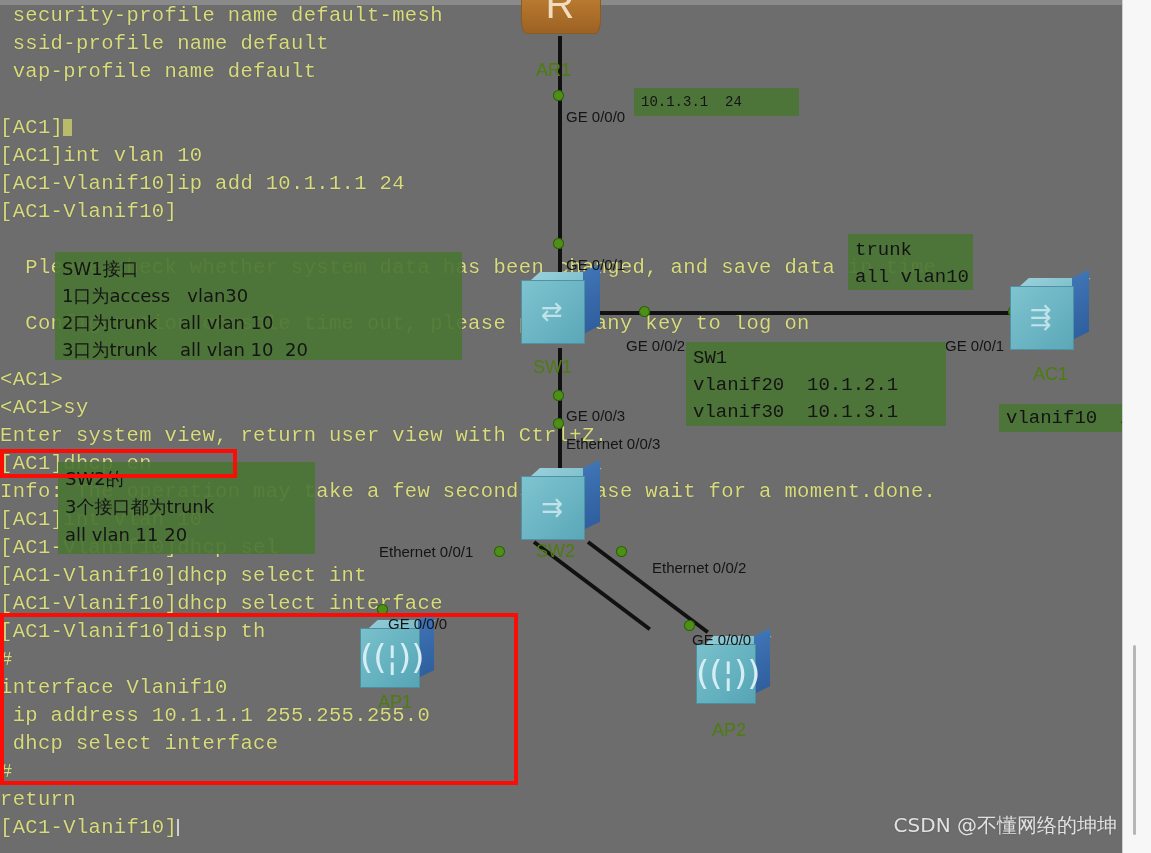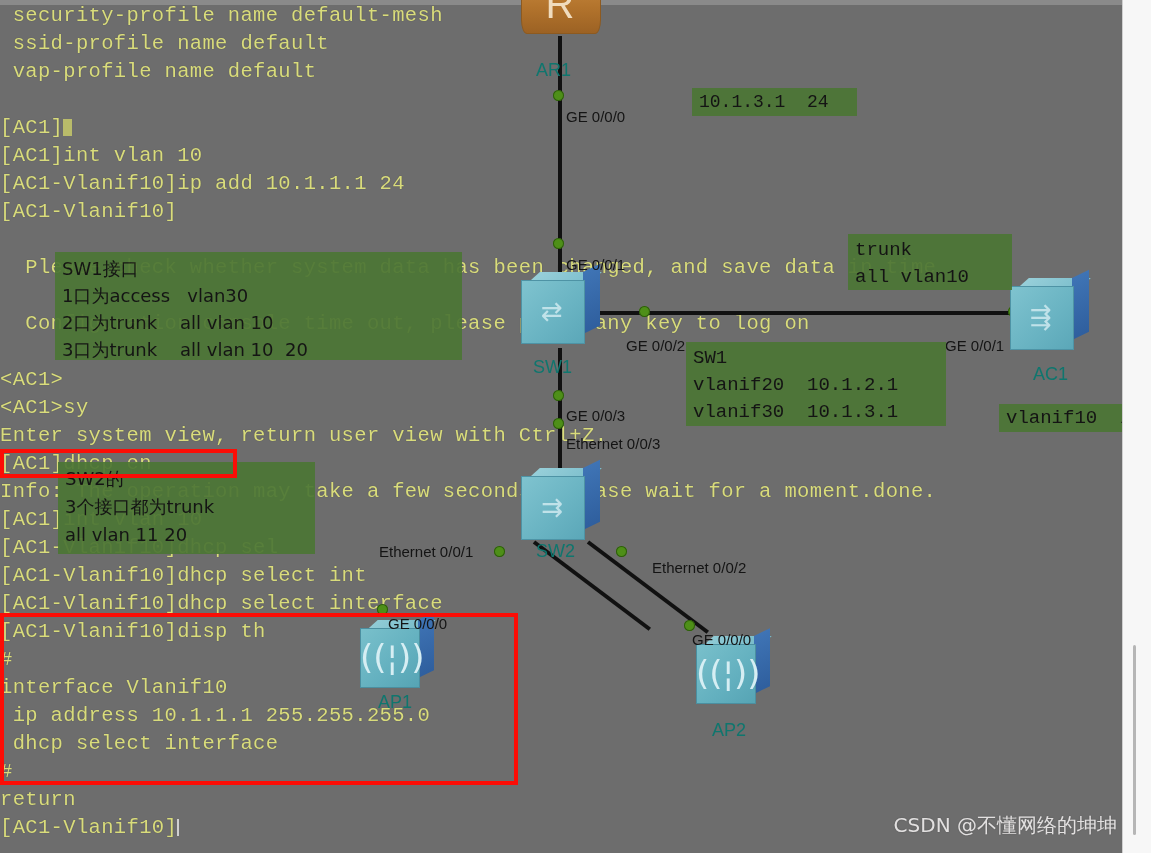--- a/index.html
+++ b/index.html
@@ -37,21 +37,21 @@
   .dot{
     position:absolute;width:11px;height:11px;border-radius:50%;
     background:#4e8f18;box-shadow:0 0 0 1px #2d5c0c inset;
   }
   .iflabel{
     position:absolute;white-space:nowrap;
     font-family:"Liberation Sans",sans-serif;font-size:15px;color:#141414;margin-top:17px;
   }
   .devlabel{
     position:absolute;white-space:nowrap;
-    font-family:"Liberation Sans",sans-serif;font-size:18px;color:#0f766e;
+    font-family:"Liberation Sans",sans-serif;font-size:18px;color:#4d7c0f;
   }
   
   .dev{position:absolute;}
   .sw-face{
     position:absolute;left:0;top:8px;width:62px;height:62px;
     background:linear-gradient(135deg,#7fc3cf 0%,#69b3c2 60%,#5ba7b8 100%);
     border:1px solid #4e93a5;
   }
   .sw-side{
     position:absolute;left:62px;top:0px;width:17px;height:62px;
@@ -235,28 +235,28 @@
     <div class="dev" style="left:696px;top:636px;width:76px;height:70px">
       <div class="ap-top"></div>
       <div class="ap-side"></div>
       <div class="ap-face"></div>
       <div class="ap-glyph">((¦))</div>
     </div>
     <div class="devlabel" style="left:712px;top:720px">AP2</div>
     <div class="iflabel" style="left:692px;top:614px">GE 0/0/0</div>
   </div>
 
-  <div class="greenbox" style="left:692px;top:88px;width:165px;height:28px;font-size:18px;line-height:22px">10.1.3.1  24</div>
+  <div class="greenbox" style="left:634px;top:88px;width:165px;height:28px;font-size:14px;line-height:22px">10.1.3.1  24</div>
 
   <div class="greenbox cjk" style="left:55px;top:252px;width:407px;height:108px;font-size:18px;line-height:27px">SW1接口
 1口为access   vlan30
 2口为trunk    all vlan 10
 3口为trunk    all vlan 10  20</div>
 
-  <div class="greenbox" style="left:848px;top:234px;width:164px;height:56px;font-size:19px;line-height:27px">trunk
+  <div class="greenbox" style="left:848px;top:234px;width:125px;height:56px;font-size:19px;line-height:27px">trunk
 all vlan10</div>
 
   <div class="greenbox" style="left:686px;top:342px;width:260px;height:84px;font-size:19px;line-height:27px">SW1
 vlanif20  10.1.2.1
 vlanif30  10.1.3.1</div>
 
   <div class="greenbox" style="left:999px;top:404px;width:152px;height:28px;font-size:19px;line-height:22px">vlanif10  ip</div>
 
   <div class="greenbox cjk" style="left:58px;top:462px;width:257px;height:92px;font-size:18px;line-height:28px">SW2的
 3个接口都为trunk

